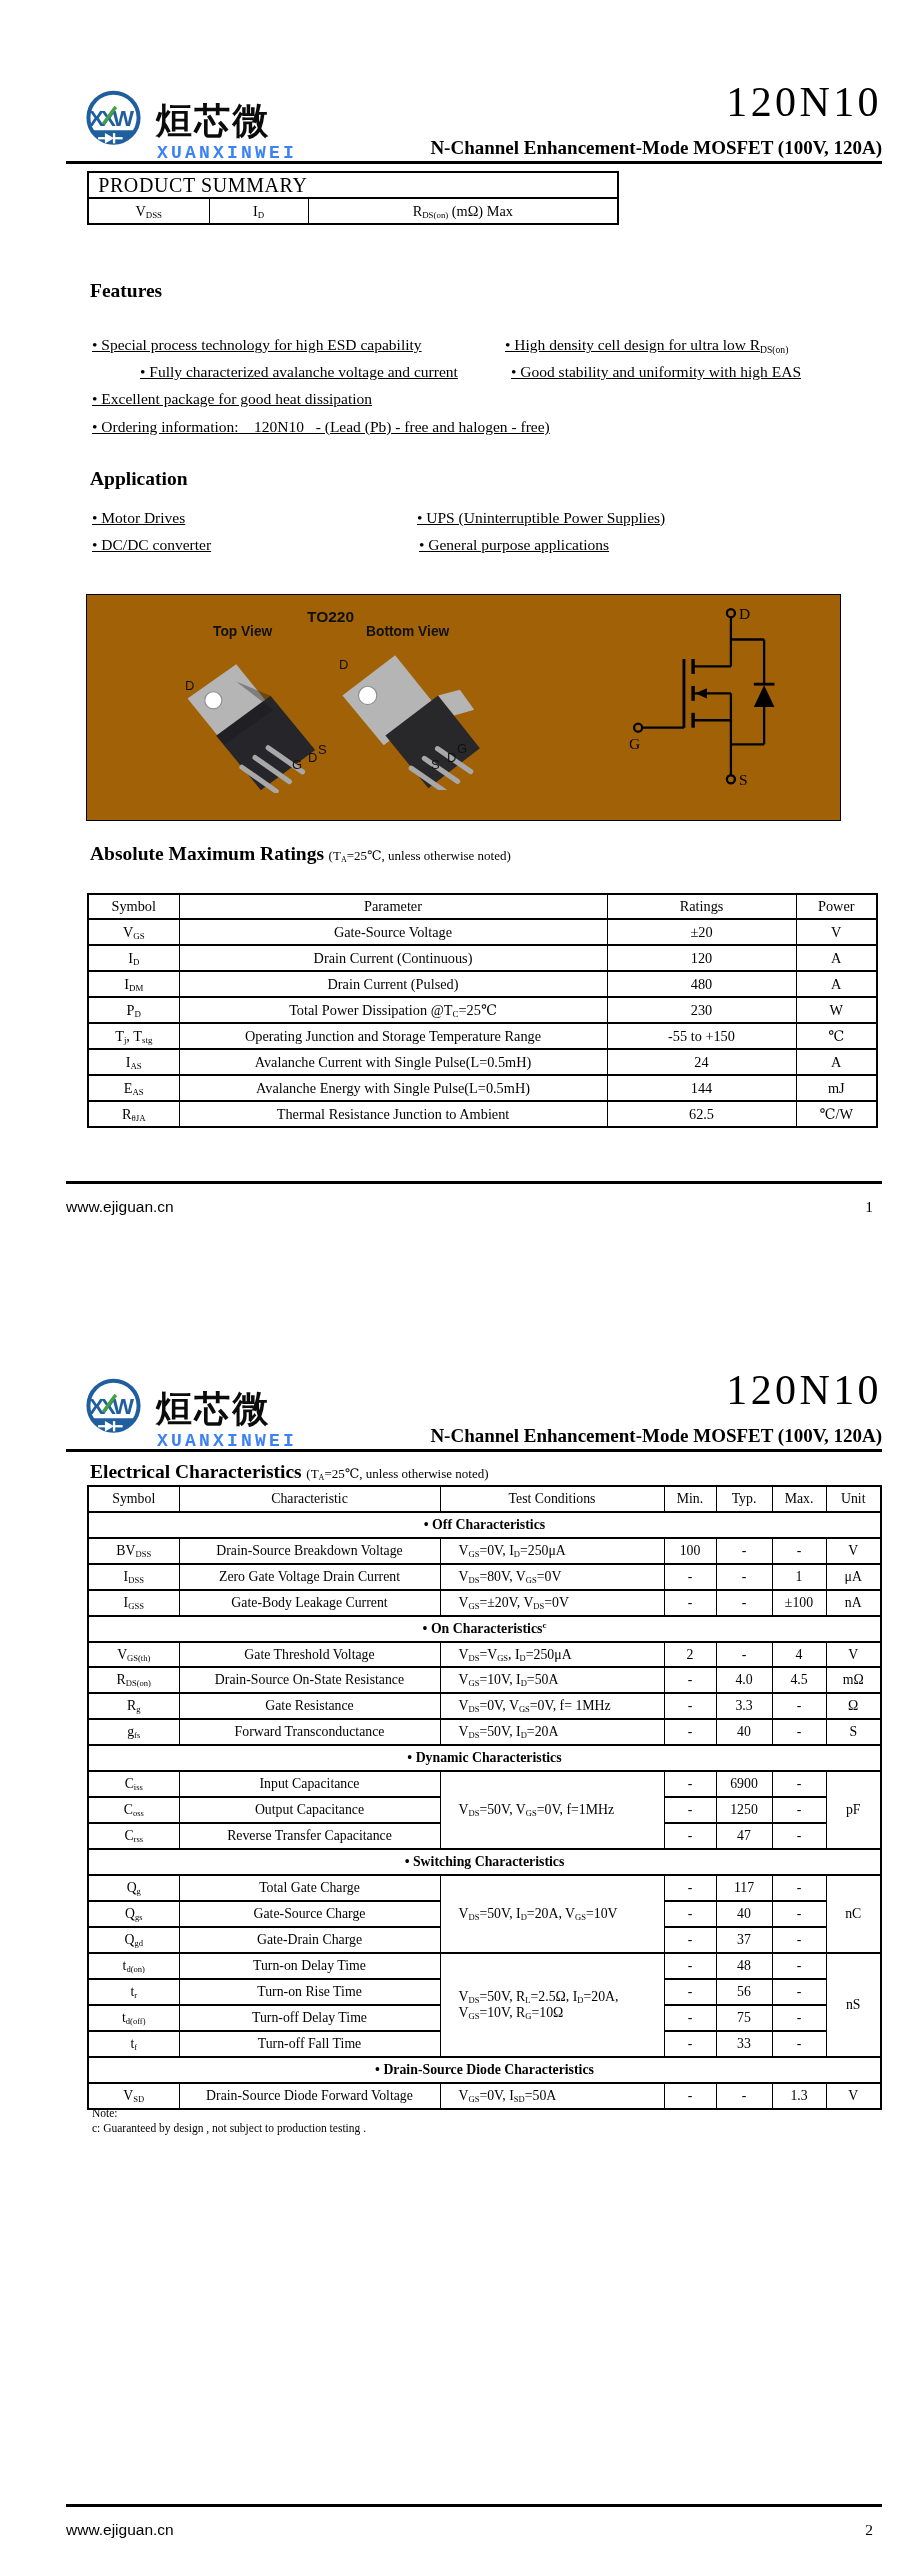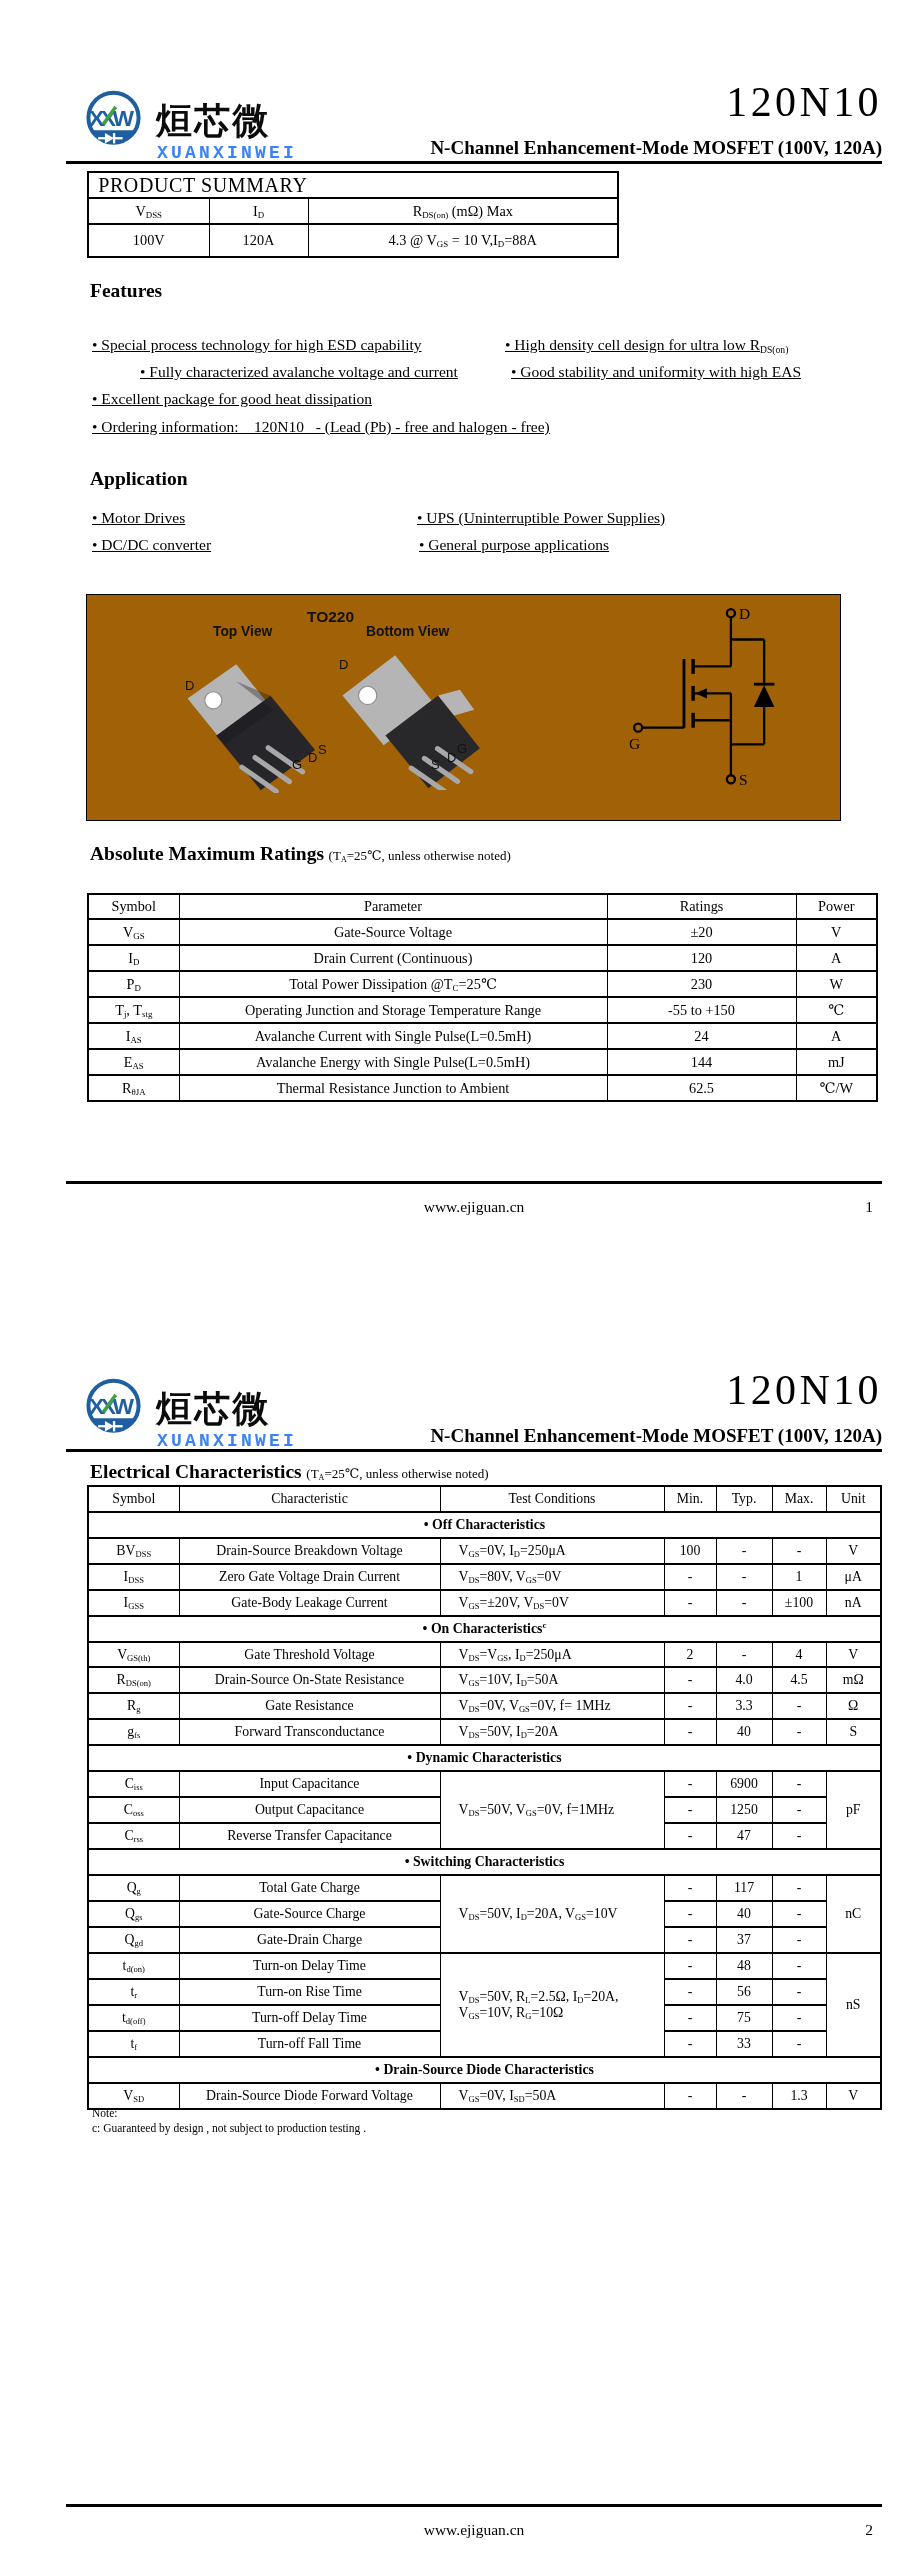--- a/index.html
+++ b/index.html
@@ -18,22 +18,22 @@
             font-weight:700;font-size:36px;line-height:1;letter-spacing:2.3px;color:#0b0b0b;}
   .brand-en{position:absolute;left:157px;top:143px;font-family:Liberation Mono, monospace;
             font-weight:700;font-size:18px;letter-spacing:3.2px;color:#3b82f6;}
   .part-number{position:absolute;right:29px;top:81px;font-size:42px;line-height:1;letter-spacing:3.4px;}
   .subtitle{position:absolute;right:29px;top:137px;font-size:19px;font-weight:700;white-space:nowrap;}
   .header-rule{position:absolute;left:66px;right:29px;top:161px;height:3.4px;background:#000;}
 
   
   .ftr{position:absolute;left:0;width:911px;height:46px;}
   .ftr-rule{position:absolute;left:66px;width:816px;top:0;height:2.9px;background:#000;}
-  .ftr-site{position:absolute;left:66px;width:816px;top:17px;text-align:center;
-            font-family:Liberation Serif, serif;font-size:15.5px;}
+  .ftr-site{position:absolute;left:66px;width:816px;top:17px;text-align:left;
+            font-family:Liberation Sans, sans-serif;font-size:15.5px;}
   .ftr-page{position:absolute;right:38px;top:17px;font-size:15.5px;}
 
   
   .sec-heading{position:absolute;left:90px;font-weight:700;font-size:19.5px;white-space:nowrap;}
   .sec-heading .note{font-weight:400;font-size:13px;margin-left:4.6px;}
 
   
   .bullet{position:absolute;font-size:15.5px;white-space:nowrap;text-decoration:underline;}
 
   
@@ -84,25 +84,20 @@
       <col style="width:310px">
     </colgroup>
   <tbody>
       <tr class="h46">
         <td class="ps-title" colspan="3">PRODUCT SUMMARY</td>
       </tr>
   <tr class="h45">
     <td>V<sub>DSS</sub></td>
     <td>I<sub>D</sub></td>
     <td>R<sub>DS(on)</sub> (mΩ) Max</td>
-  </tr>
-  <tr class="h58">
-    <td>100V</td>
-    <td>120A</td>
-    <td>4.3 @ V<sub>GS</sub> = 10 V,I<sub>D</sub>=88A</td>
   </tr>
 </tbody>
   </table>
 
 <div class="sec-heading" style="top:280px;">Features</div>
 <div class="bullet" style="left:92px;top:336px;">• Special process technology for high ESD capability</div>
 <div class="bullet" style="left:92px;top:363px;margin-left:48px;">• Fully characterized avalanche voltage and current</div>
 <div class="bullet" style="left:92px;top:390px;">• Excellent package for good heat dissipation</div>
 <div class="bullet" style="left:92px;top:418px;">• Ordering information:&nbsp;&nbsp;&nbsp;&nbsp;120N10&nbsp;&nbsp;&nbsp;- (Lead (Pb) - free and halogen - free)</div>
 <div class="bullet" style="left:505px;top:336px;">• High density cell design for ultra low R<sub>DS(on)</sub></div>
@@ -204,20 +199,26 @@
         <td>±20</td>
         <td>V</td>
       </tr>
   <tr class="h46">
         <td>I<sub>D</sub></td>
         <td class="t-l">Drain Current (Continuous)</td>
         <td>120</td>
         <td>A</td>
       </tr>
   <tr class="h46">
+        <td>I<sub>DM</sub></td>
+        <td class="t-l">Drain Current (Pulsed)</td>
+        <td>480</td>
+        <td>A</td>
+      </tr>
+  <tr class="h46">
         <td>P<sub>D</sub></td>
         <td class="t-l">Total Power Dissipation @T<sub>C</sub>=25℃</td>
         <td>230</td>
         <td>W</td>
       </tr>
   <tr class="h46">
         <td>T<sub>j</sub>, T<sub>stg</sub></td>
         <td class="t-l">Operating Junction and Storage Temperature Range</td>
         <td>-55 to +150</td>
         <td>℃</td>

